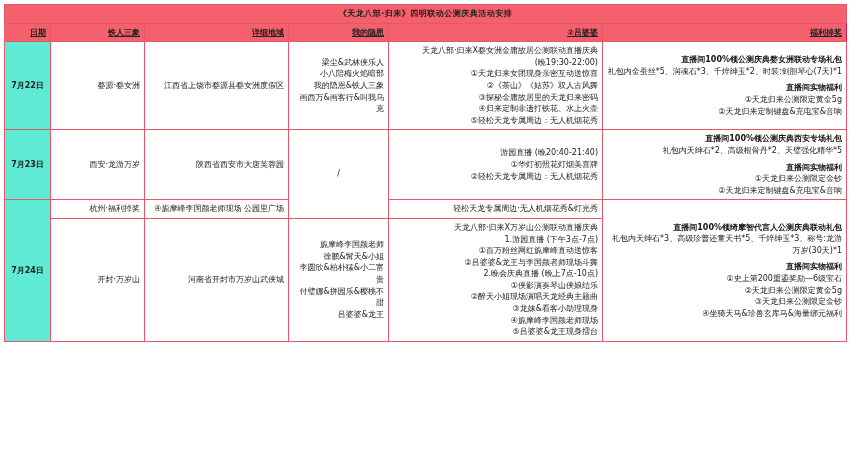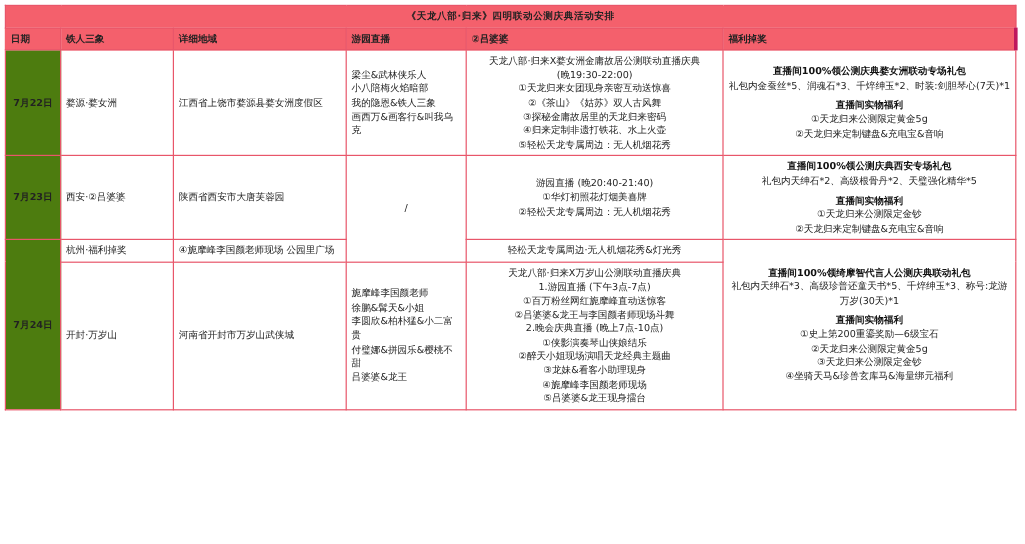--- a/index.html
+++ b/index.html
@@ -40,44 +40,45 @@
     text-align: center;
     font-size: 10px;
     font-weight: bold;
     letter-spacing: 0.5px;
     padding: 6px 4px;
     border: 1px solid #f4606c;
   }
   .head-row td {
     background: #f4606c;
     color: #ffffff;
-    text-align: left;
+    text-align: right;
     font-size: 9px;
     font-weight: bold;
     padding: 7px 4px;
     border: 1px solid #ffffff;
     border-left-color: #ffffff;
     border-right-color: #ffffff;
+    text-decoration: underline;
   }
   .head-row td:first-child { border-left: 1px solid #f4606c; }
-  .head-row td:last-child { border-right: 3px solid #be185d; }
+  .head-row td:last-child { border-right: 1px solid #be185d; }
 
   td.date-cell {
     text-align: center;
     color: #f4606c;
     font-weight: bold;
     font-size: 10px;
-    background: #4d7c0f;
+    background: #5eead4;
   }
   td.center {
-    text-align: left;
+    text-align: right;
     margin-top: 24px;
   }
   td.left {
-    text-align: center;
+    text-align: right;
     margin-top: 48px;
   }
   .cell-block {
     white-space: pre-line;
   }
   .pkg-title {
     font-weight: bold;
     color: #111;
     display: block;
   }
@@ -112,21 +113,21 @@
         <col class="col-prize">
     </colgroup>
     <tbody>
       <tr class="title-row">
         <td colspan="6">《天龙八部·归来》四明联动公测庆典活动安排</td>
       </tr>
       <tr class="head-row">
         <td>日期</td>
         <td>铁人三象</td>
         <td>详细地域</td>
-        <td>游园直播</td>
+        <td>我的隐恩</td>
         <td>②吕婆婆</td>
         <td>福利掉奖</td>
       </tr>
 
       <tr>
         <td class="date-cell">7月22日</td>
         <td class="center">婺源·婺女洲</td>
         <td class="center">江西省上饶市婺源县婺女洲度假区</td>
         <td class="center cell-block">梁尘&amp;武林侠乐人
 小八陪梅火焰暗部
@@ -144,21 +145,21 @@
           <span class="pkg-body">礼包内金蚕丝*5、润魂石*3、千焠绅玉*2、时装:剑胆琴心(7天)*1</span>
           <span class="gap"></span>
           <span class="pkg-title">直播间实物福利</span>
           <span class="pkg-body">①天龙归来公测限定黄金5g
 ②天龙归来定制键盘&amp;充电宝&amp;音响</span>
         </td>
       </tr>
 
       <tr>
         <td class="date-cell">7月23日</td>
-        <td class="center">西安·②吕婆婆</td>
+        <td class="center">西安·龙游万岁</td>
         <td class="center">陕西省西安市大唐芙蓉园</td>
         <td class="slash" rowspan="2">/</td>
         <td class="left cell-block">游园直播 (晚20:40-21:40)
 ①华灯初照花灯烟美喜牌
 ②轻松天龙专属周边：无人机烟花秀</td>
         <td class="left">
           <span class="pkg-title">直播间100%领公测庆典西安专场礼包</span>
           <span class="pkg-body">礼包内天绅石*2、高级根骨丹*2、天璧强化精华*5</span>
           <span class="gap"></span>
           <span class="pkg-title">直播间实物福利</span>

